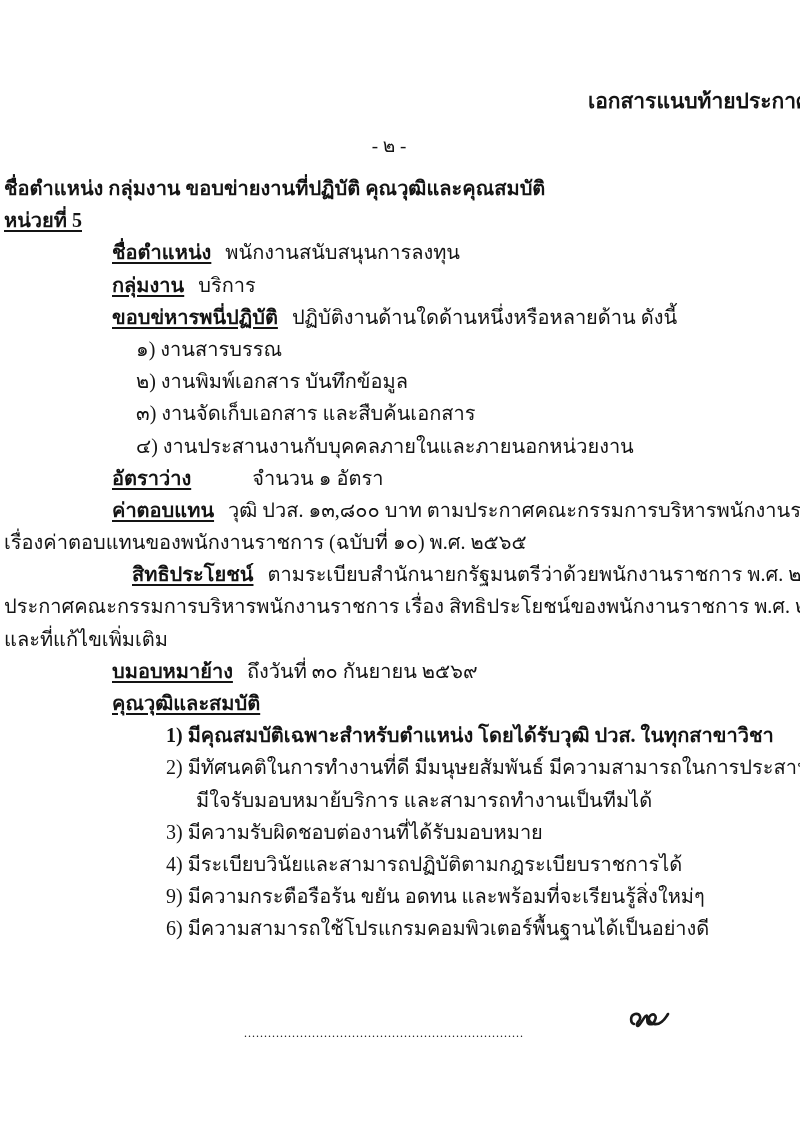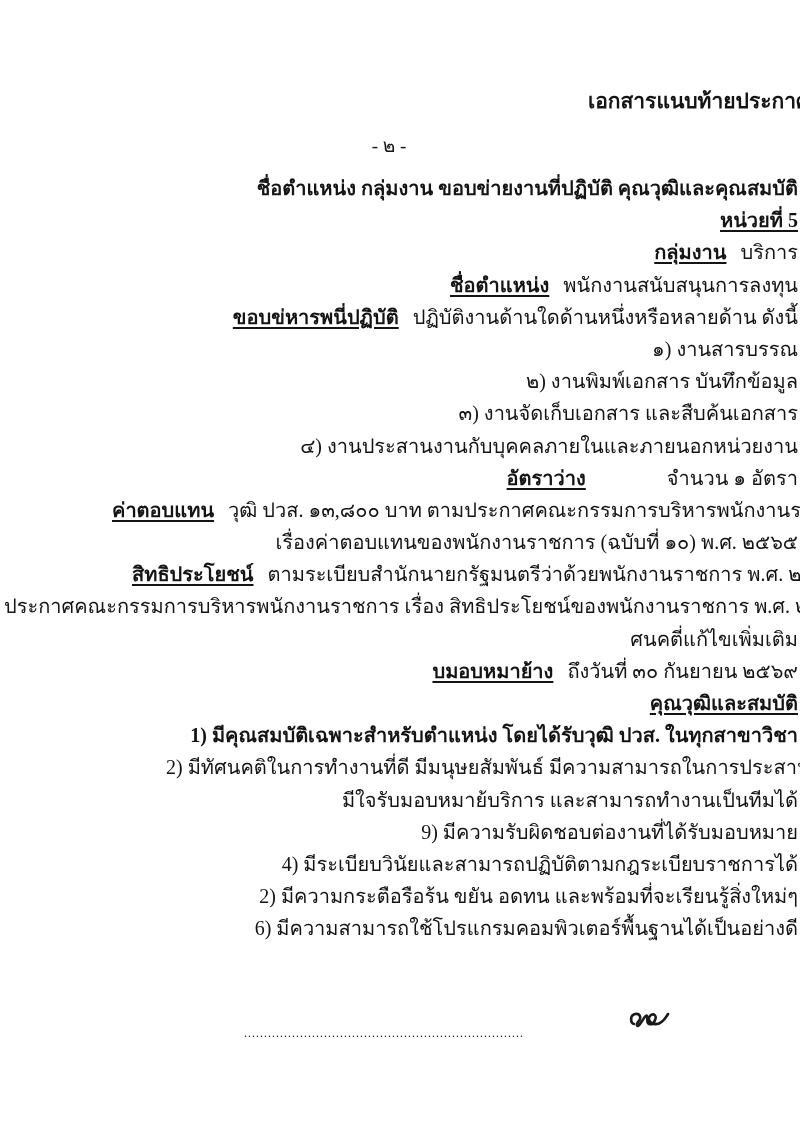--- a/index.html
+++ b/index.html
@@ -18,27 +18,27 @@
     font-weight:bold;font-size:21px;white-space:nowrap;
   }
   .pagenum{
     position:absolute;top:130px;left:0;width:778px;
     text-align:center;font-size:19px;
   }
   .content{
     position:absolute;top:172px;left:4px;width:794px;
   }
   .line{
-    height:32.2px;line-height:32.2px;white-space:nowrap;text-align:right;
+    height:32.2px;line-height:32.2px;white-space:nowrap;
   }
   .bold{font-weight:bold;}
   .u{text-decoration:underline;text-underline-offset:3px;}
   .lbl{font-weight:bold;text-decoration:underline;text-underline-offset:3px;}
   .val{margin-left:9px;}
-  .val-wide{margin-left:76px;}
+  .val-wide{margin-left:56px;}
   .ind-label{padding-left:108px;}
   .ind-label2{padding-left:128px;}
   .ind-duty{padding-left:132px;}
   .ind-qual{padding-left:162px;}
   .ind-qcont{padding-left:192px;}
   .sig-mark{
     position:absolute;left:626px;top:1000px;width:52px;height:36px;
   }
   .sig-line{
     position:absolute;left:244px;top:1026px;width:280px;
@@ -56,27 +56,27 @@
 
   <div class="content">
 
     <div class="line bold">ชื่อตำแหน่ง กลุ่มงาน ขอบข่ายงานที่ปฏิบัติ คุณวุฒิและคุณสมบัติ</div>
 
     <div class="line">
       <span class="bold u">หน่วยที่ 5</span>
     </div>
 
     <div class="line ind-label">
-      <span class="lbl">กลุ่มงาน</span>
-      <span class="val">บริการ</span>
+      <span class="lbl">ชื่อตำแหน่ง</span>
+      <span class="val">พนักงานสนับสนุนการลงทุน</span>
     </div>
 
     <div class="line ind-label">
-      <span class="lbl">ชื่อตำแหน่ง</span>
-      <span class="val">พนักงานสนับสนุนการลงทุน</span>
+      <span class="lbl">กลุ่มงาน</span>
+      <span class="val">บริการ</span>
     </div>
 
     <div class="line ind-label">
       <span class="lbl">ขอบข่หารพนี่ปฏิบัติ</span>
       <span class="val">ปฏิบัติงานด้านใดด้านหนึ่งหรือหลายด้าน ดังนี้</span>
     </div>
 
     <div class="line ind-duty">๑) งานสารบรรณ</div>
     <div class="line ind-duty">๒) งานพิมพ์เอกสาร บันทึกข้อมูล</div>
     <div class="line ind-duty">๓) งานจัดเก็บเอกสาร และสืบค้นเอกสาร</div>
@@ -91,38 +91,38 @@
       <span class="lbl">ค่าตอบแทน</span>
       <span class="val">วุฒิ ปวส. ๑๓,๘๐๐ บาท ตามประกาศคณะกรรมการบริหารพนักงานราชการ</span>
     </div>
     <div class="line">เรื่องค่าตอบแทนของพนักงานราชการ (ฉบับที่ ๑๐) พ.ศ. ๒๕๖๕</div>
 
     <div class="line ind-label2">
       <span class="lbl">สิทธิประโยชน์</span>
       <span class="val">ตามระเบียบสำนักนายกรัฐมนตรีว่าด้วยพนักงานราชการ พ.ศ. ๒๕๔๗</span>
     </div>
     <div class="line">ประกาศคณะกรรมการบริหารพนักงานราชการ เรื่อง สิทธิประโยชน์ของพนักงานราชการ พ.ศ. ๒๕๕๔</div>
-    <div class="line">ศนคตี่แก้ไขเพิ่มเติม</div>
+    <div class="line">และที่แก้ไขเพิ่มเติม</div>
 
     <div class="line ind-label">
       <span class="lbl">บมอบหมาย้าง</span>
       <span class="val">ถึงวันที่ ๓๐ กันยายน ๒๕๖๙</span>
     </div>
 
     <div class="line ind-label">
       <span class="lbl">คุณวุฒิและสมบัติ</span>
     </div>
 
 
     <div class="line ind-qual bold">1) มีคุณสมบัติเฉพาะสำหรับตำแหน่ง โดยได้รับวุฒิ ปวส. ในทุกสาขาวิชา</div>
     <div class="line ind-qual">2) มีทัศนคติในการทำงานที่ดี มีมนุษยสัมพันธ์ มีความสามารถในการประสานงาน</div>
     <div class="line ind-qcont">มีใจรับมอบหมาย้บริการ และสามารถทำงานเป็นทีมได้</div>
-    <div class="line ind-qual">9) มีความรับผิดชอบต่องานที่ได้รับมอบหมาย</div>
+    <div class="line ind-qual">3) มีความรับผิดชอบต่องานที่ได้รับมอบหมาย</div>
     <div class="line ind-qual">4) มีระเบียบวินัยและสามารถปฏิบัติตามกฎระเบียบราชการได้</div>
-    <div class="line ind-qual">2) มีความกระตือรือร้น ขยัน อดทน และพร้อมที่จะเรียนรู้สิ่งใหม่ๆ</div>
+    <div class="line ind-qual">9) มีความกระตือรือร้น ขยัน อดทน และพร้อมที่จะเรียนรู้สิ่งใหม่ๆ</div>
     <div class="line ind-qual">6) มีความสามารถใช้โปรแกรมคอมพิวเตอร์พื้นฐานได้เป็นอย่างดี</div>
 
   </div>
 
   <svg class="sig-mark" viewBox="0 0 52 36" xmlns="http://www.w3.org/2000/svg">
     <path d="M8,24 c-4,-1 -4,-9 1,-10 c5,-1 7,4 3,8 c-2,3 -1,6 2,2 c3,-4 6,-10 7,-8 c1,2 -1,7 2,8 c3,1 5,-1 6,-4 c2,-4 -1,-7 -4,-5 c-4,3 -2,8 3,9 c5,1 10,-3 14,-10" fill="none" stroke="#1a1a1a" stroke-width="2.6" stroke-linecap="round" stroke-linejoin="round"></path>
   </svg>
 
   <div class="sig-line">..........................................................................................................................</div>
 

